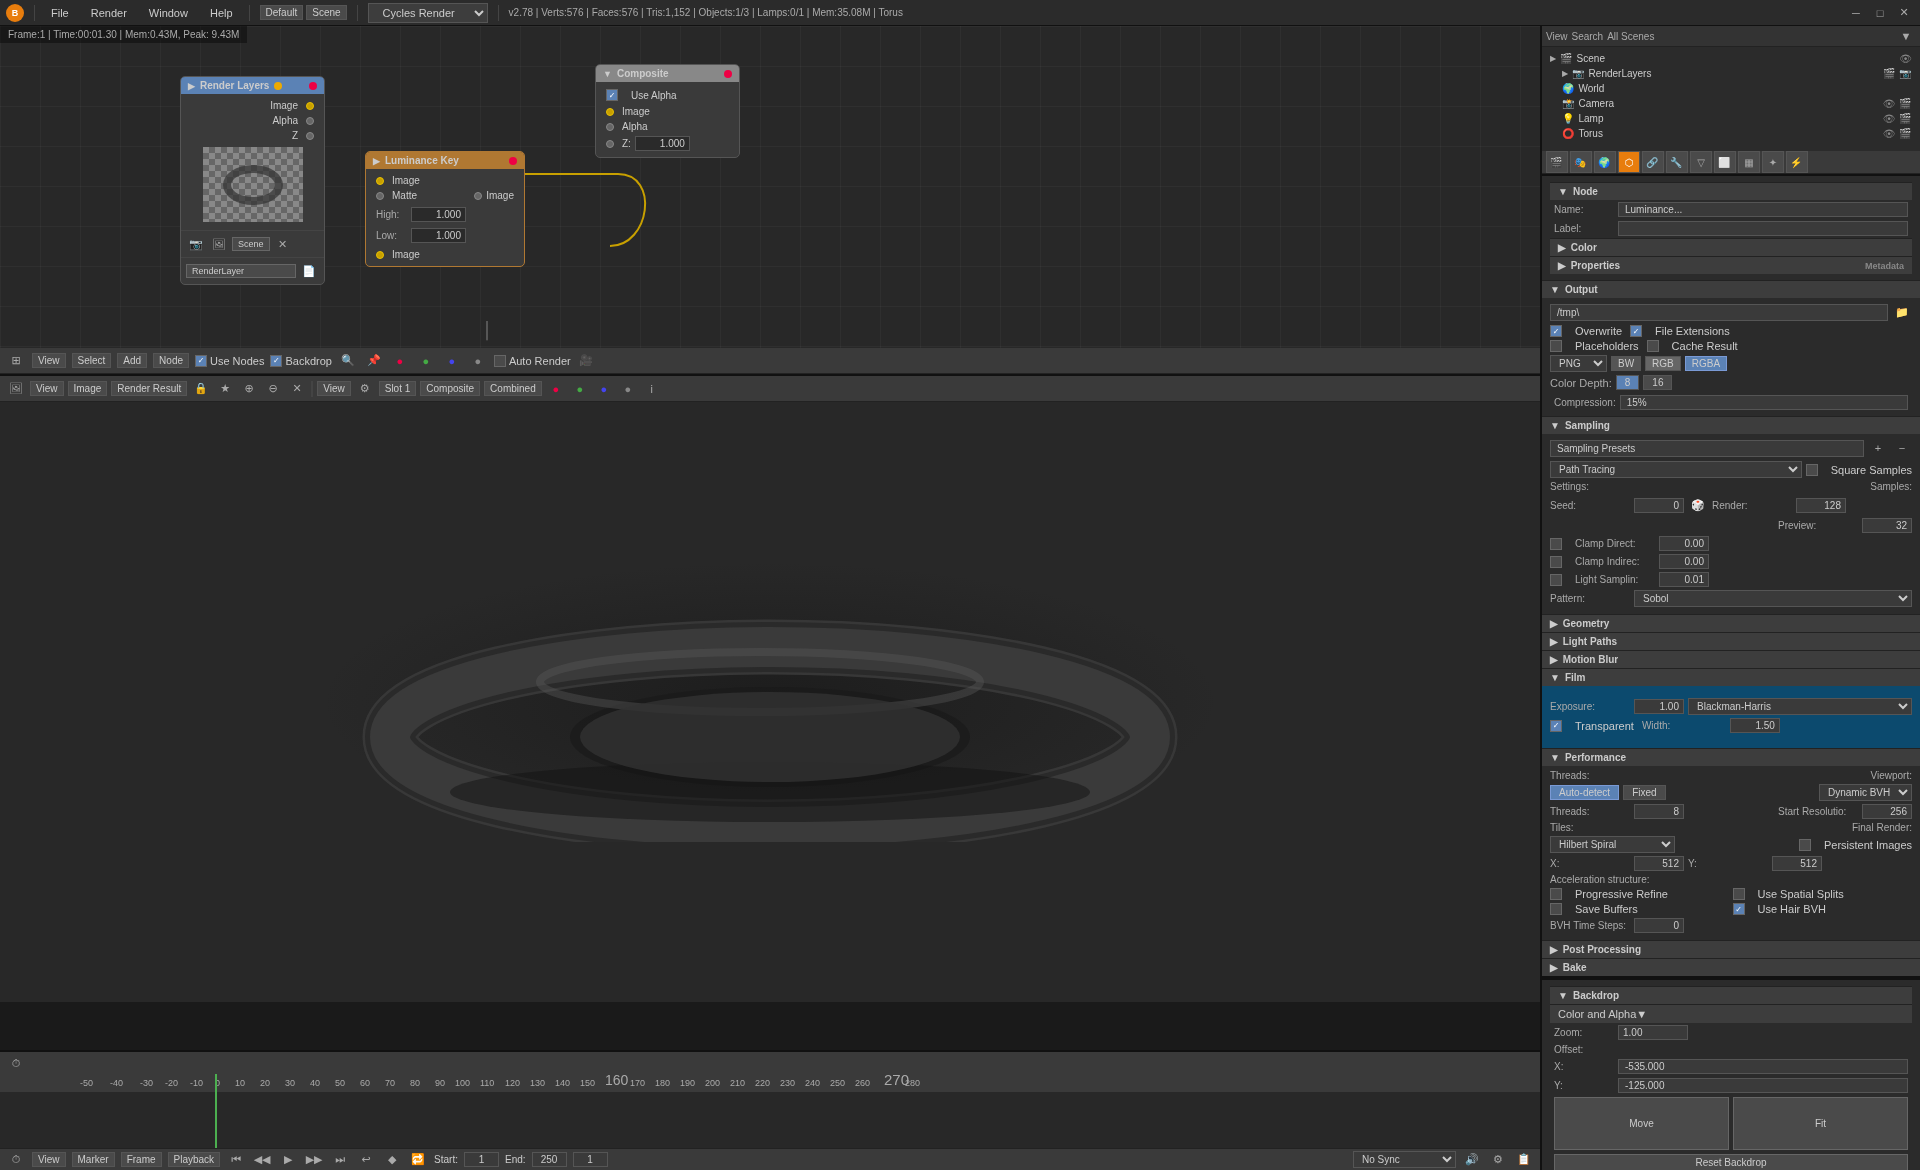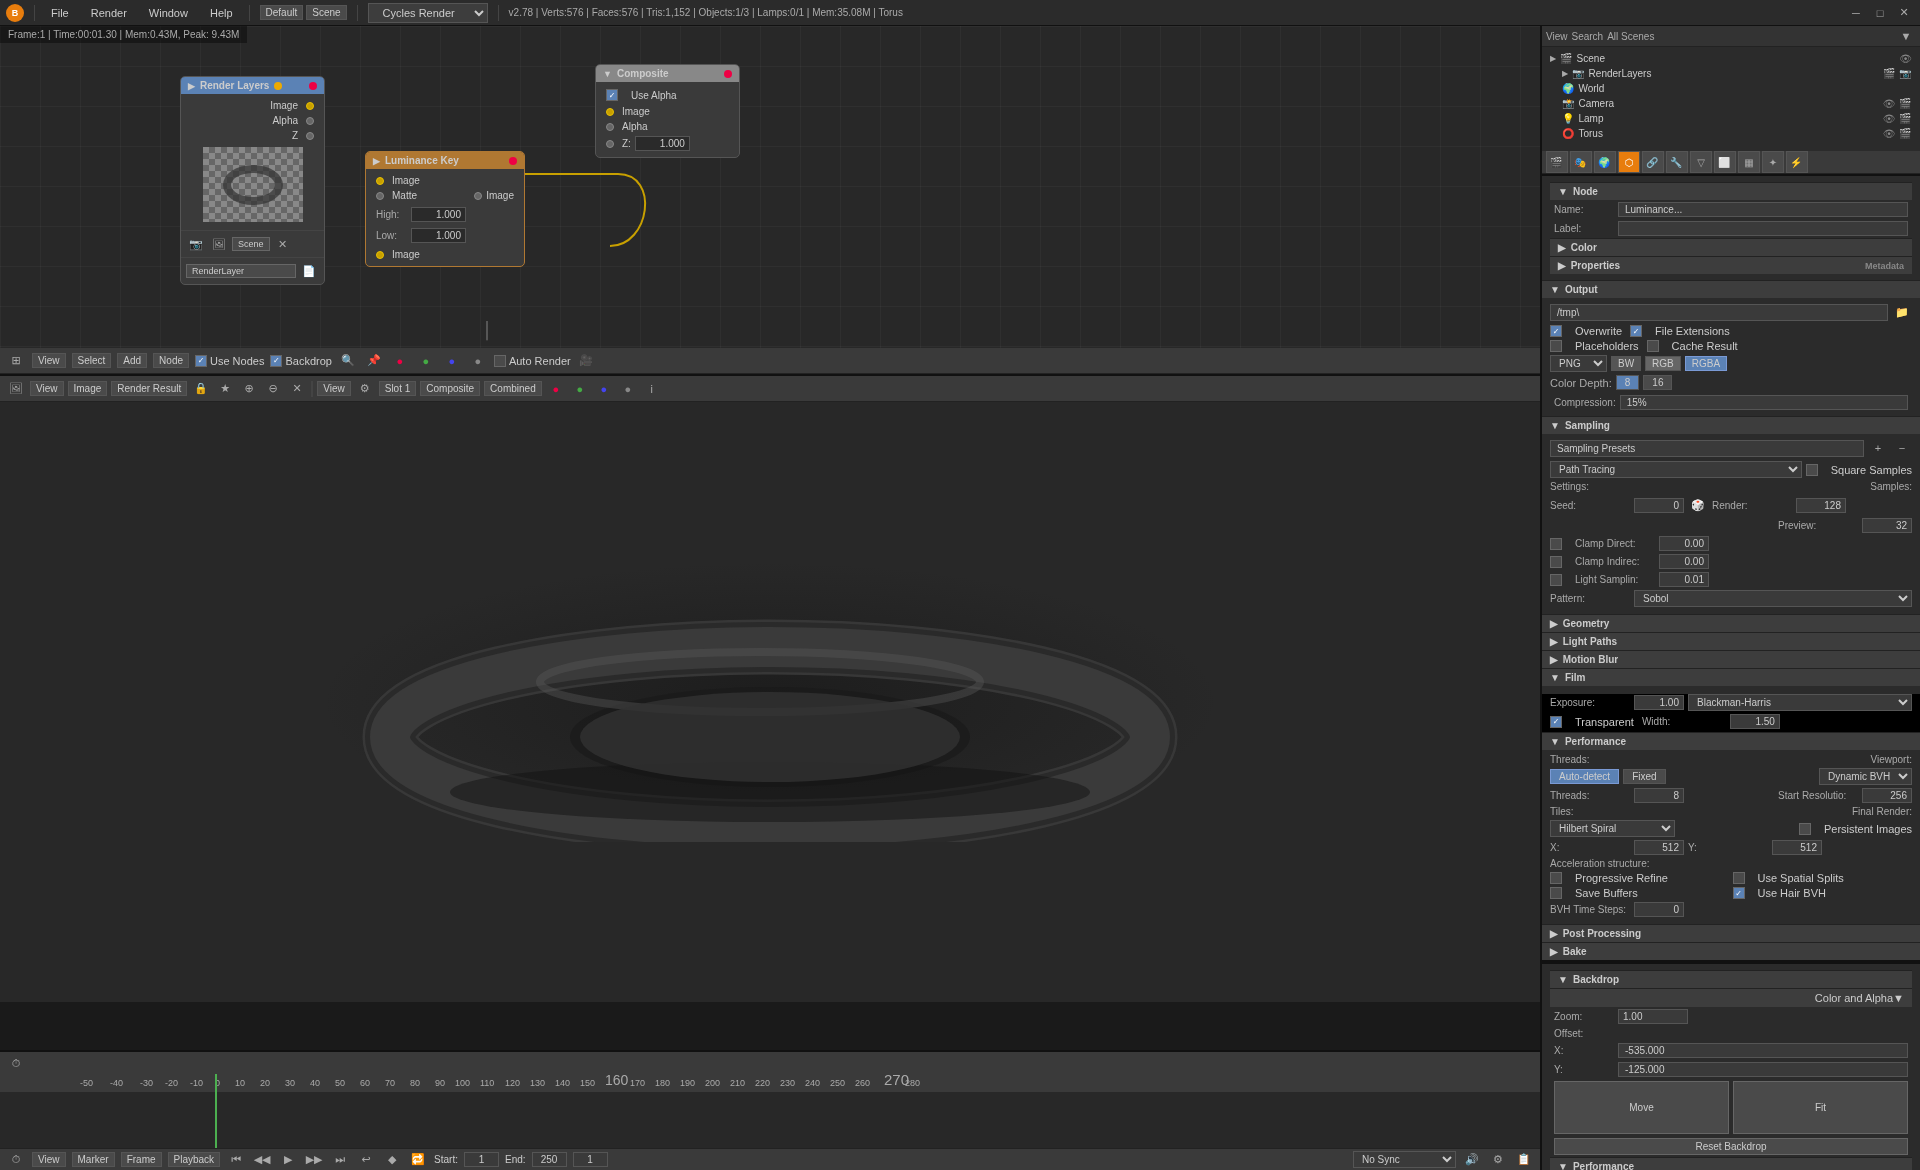--- a/index.html
+++ b/index.html
@@ -520,21 +520,21 @@
     }
     .thread-btn.active { background: #5b82b5; border-color: #7a9ad5; }
     .thread-btn.inactive { background: #4a4a4a; }
 
     
     .color-alpha-header {
       background: #3d3d3d;
       padding: 3px 8px;
       display: flex;
       align-items: center;
-      justify-content: flex-end;
+      justify-content: flex-start;
       border-top: 1px solid #222;
       cursor: pointer;
     }
     .num-input {
       background: #3a3a3a;
       border: 1px solid #555;
       padding: 1px 4px;
       color: #ccc;
       font-size: 10px;
       width: 55px;
@@ -1150,21 +1150,21 @@
 
     <div class="section-collapse">
       <span>▶</span>
       <span>Motion Blur</span>
     </div>
 
     <div class="section-collapse">
       <span>▼</span>
       <span>Film</span>
     </div>
-    <div style="padding:0 8px;background:#000000;margin-top:8px;">
+    <div style="padding:12px 8px;background:#0c4a6e;">
       <div class="sampling-row">
         <span class="sampling-label">Exposure:</span>
         <input type="text" class="sampling-number" value="1.00" style="">
         <select class="dropdown-select" style="flex:1;">
           <option>Blackman-Harris</option>
           <option>Gaussian</option>
           <option>Box</option>
         </select>
       </div>
       <div style="display:flex;align-items:center;gap:8px;margin:3px 0;">

